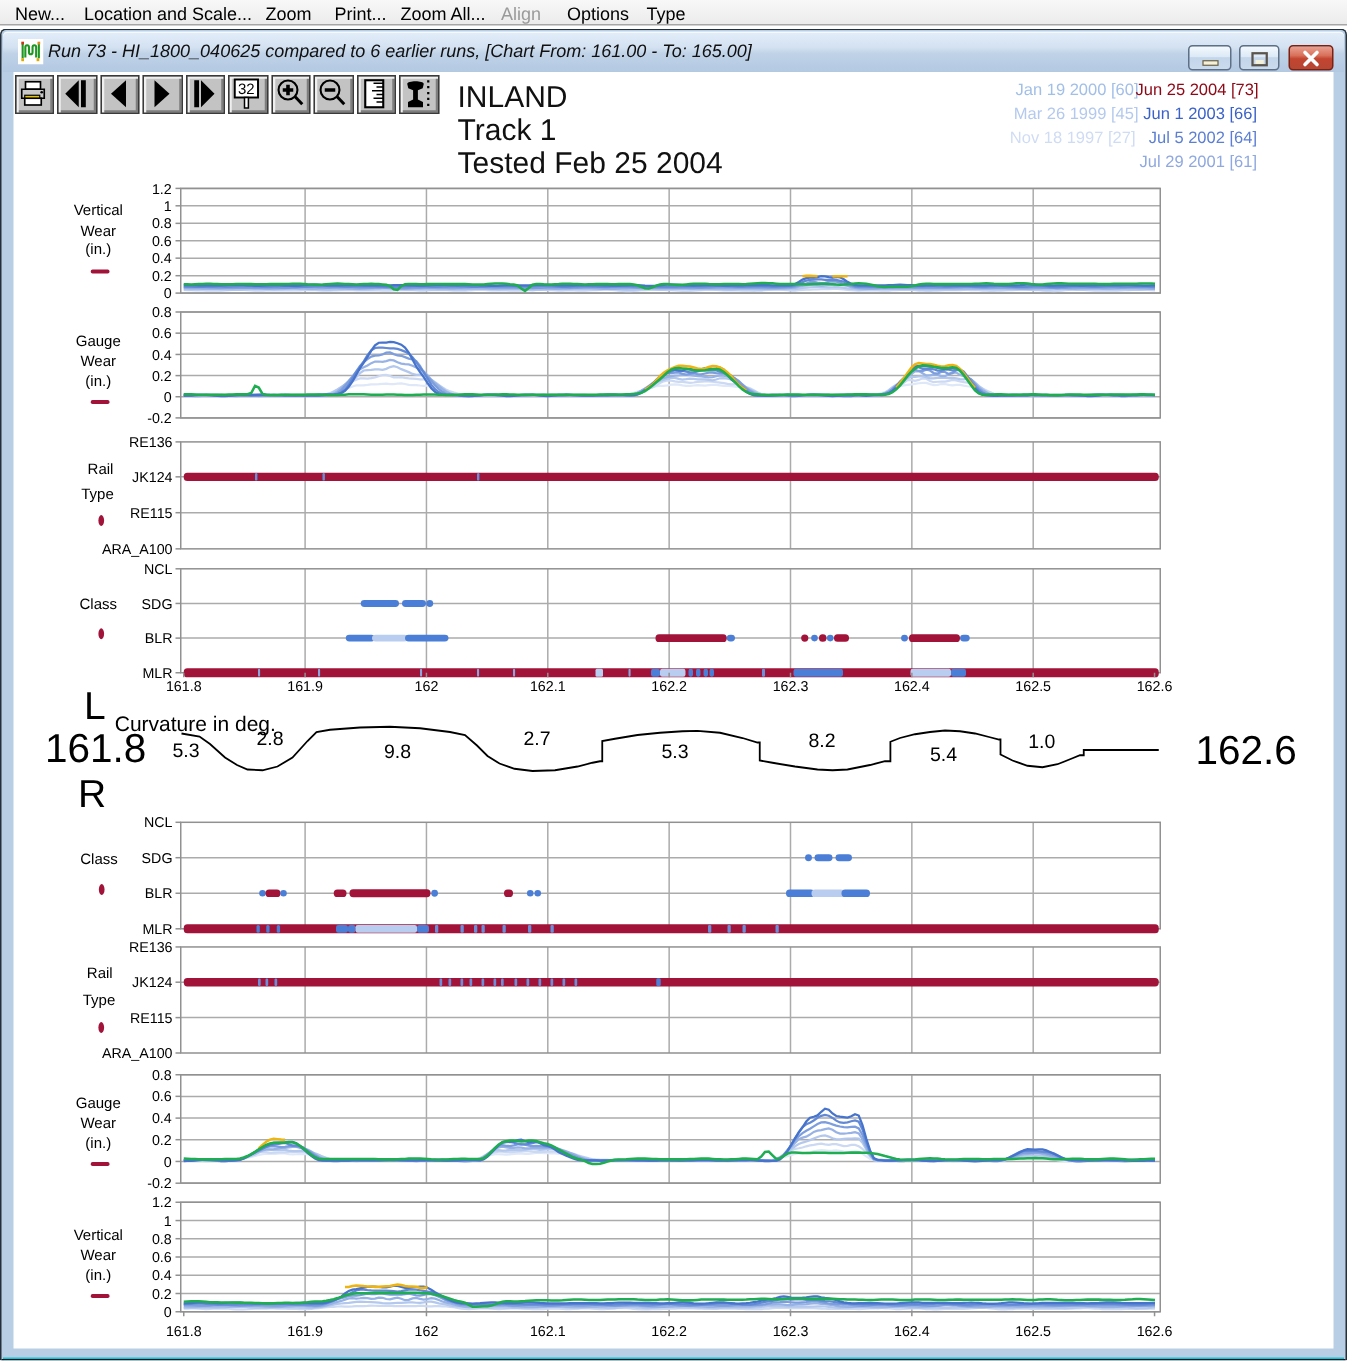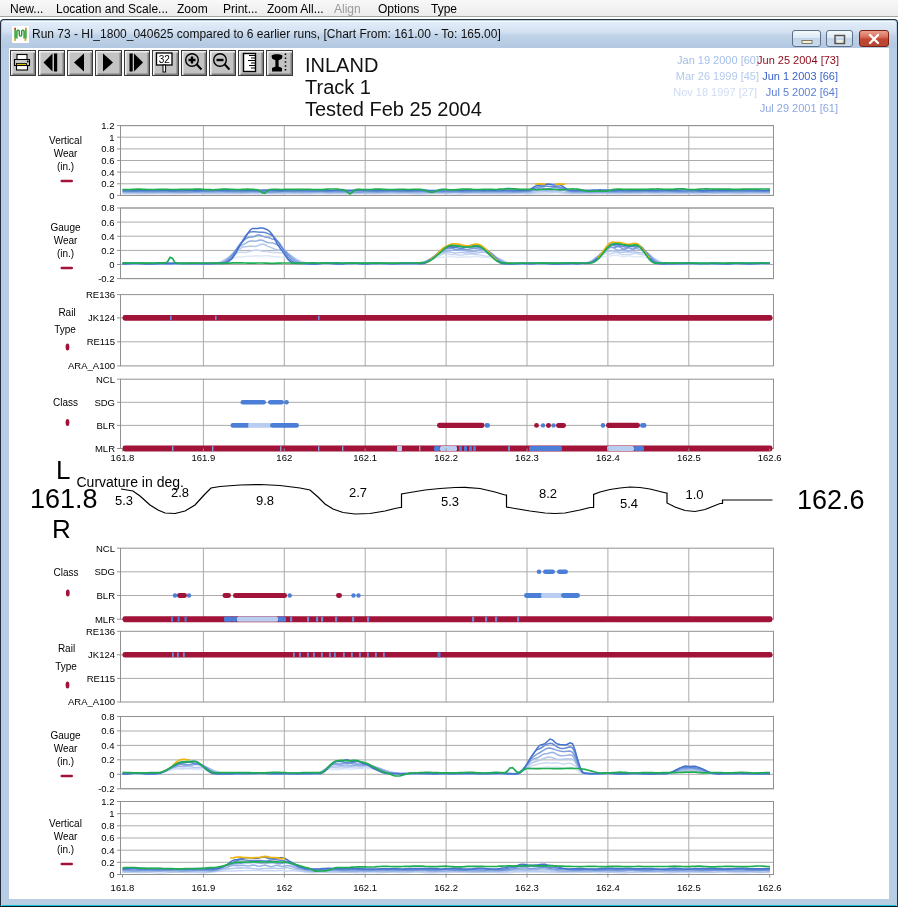--- a/index.html
+++ b/index.html
@@ -14,21 +14,21 @@
 .menubar span { position:absolute; top:2px; }
 
 
 .win { position:absolute; left:0; top:19px; width:898px; height:888px;
   background:#b8cee4; border:1px solid #242f3c; border-bottom:none;
   border-radius:4px 4px 0 0; }
 .titlebar { position:absolute; left:1px; top:1px; width:894px; height:27px;
   border-radius:3px 3px 0 0;
   background:linear-gradient(#e4eefa 0%, #d3e1f1 40%, #bfd2e7 55%, #b3c9e2 100%);
   box-shadow:inset 0 1px 0 #f4f9fe; }
-.titletext { position:absolute; left:31px; top:7px; font-size:12px; color:#101010; white-space:nowrap; }
+.titletext { position:absolute; left:31px; top:7px; font-size:12px; color:#101010; white-space:nowrap;font-style:italic; }
 .client { position:absolute; left:8px; top:28px; width:880px; height:851px; background:#fff; }
 .botedge { position:absolute; left:1px; bottom:1px; width:894px; height:1.5px; background:#0ec3d5; }
 .botblack { position:absolute; left:0; bottom:0; width:896px; height:1px; background:#10181f; }
 
 
 .wbtn { position:absolute; top:9.5px; height:17px; border-radius:3px; border:1px solid #5e7086; }
 .wbtn.min { left:791px; width:29px; background:linear-gradient(#f4f9fd 0%,#dce9f6 45%,#c3d5e9 50%,#cbdbee 100%); }
 .wbtn.max { left:825px; width:27px; background:linear-gradient(#f4f9fd 0%,#dce9f6 45%,#c3d5e9 50%,#cbdbee 100%); }
 .wbtn.cls { left:858px; width:30px; background:linear-gradient(#e9a291 0%,#d8705a 40%,#c24530 55%,#b54733 100%); border-color:#7c2012; }
 

